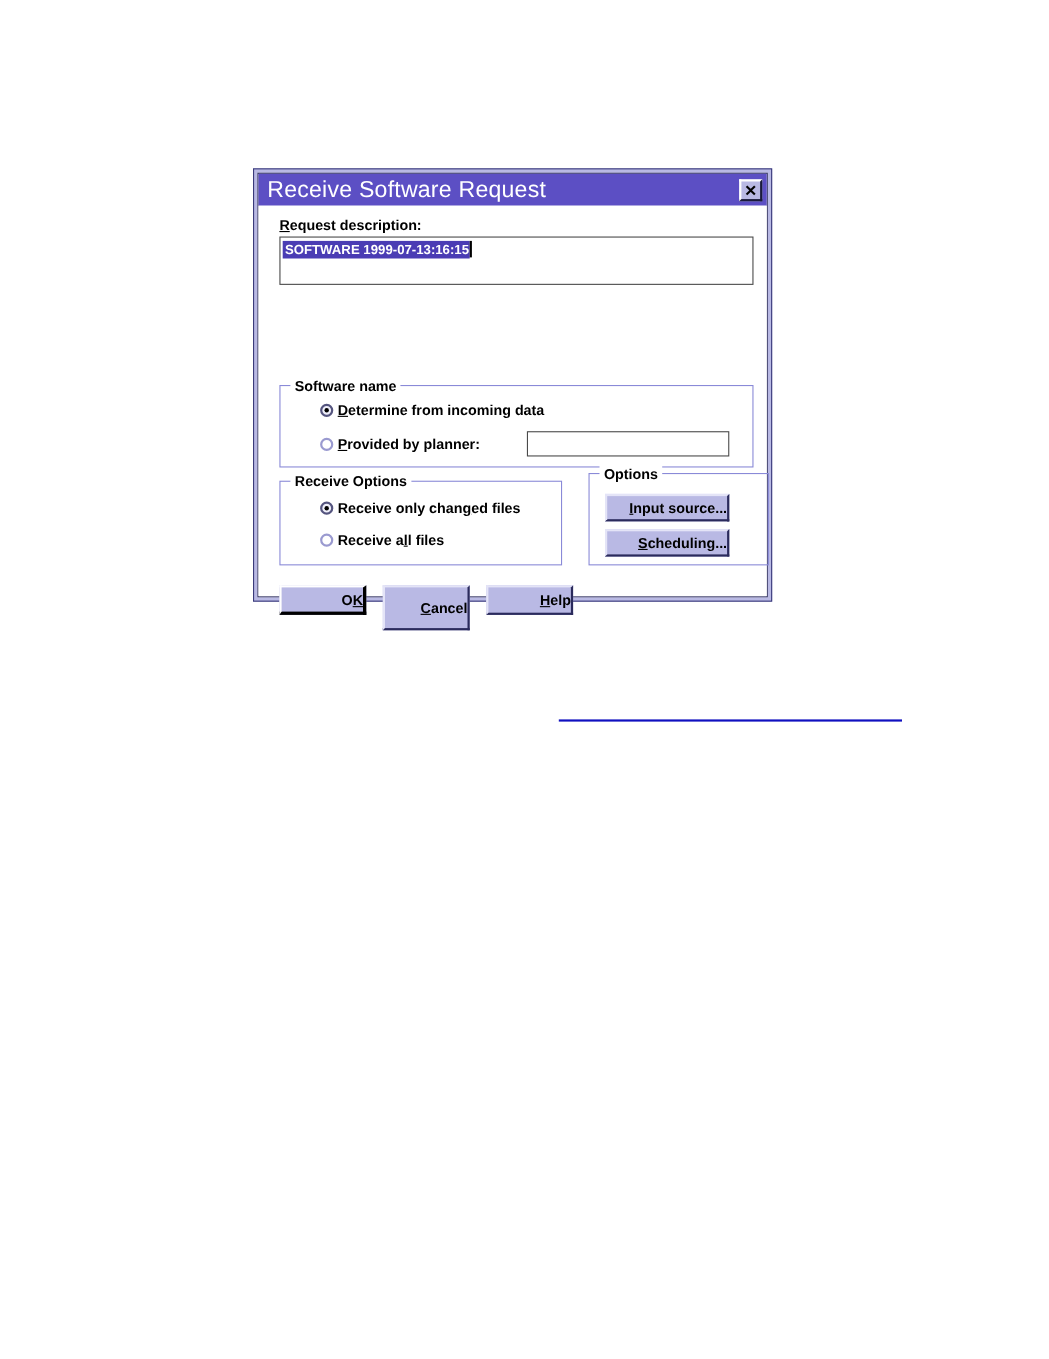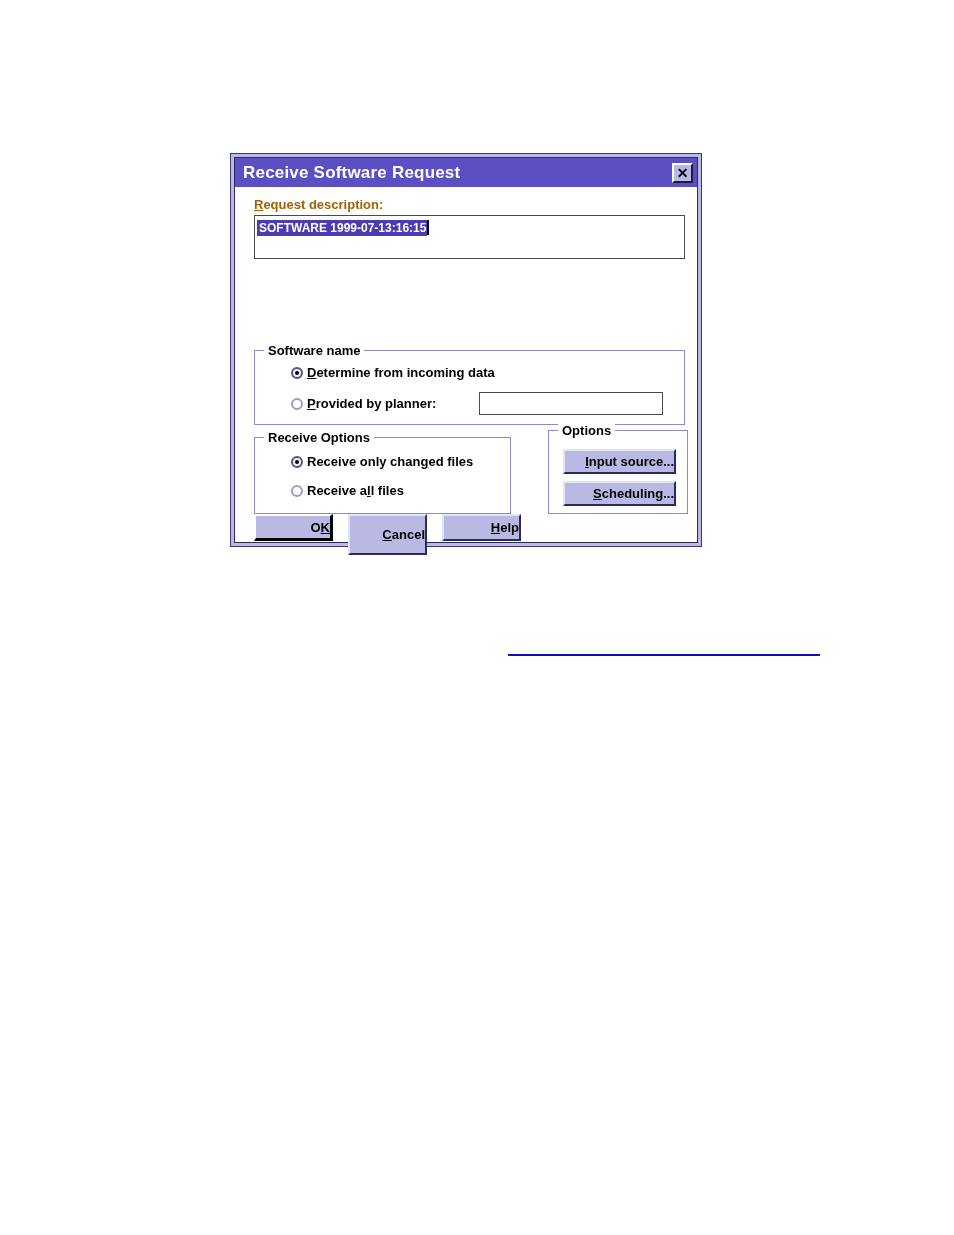--- a/index.html
+++ b/index.html
@@ -41,22 +41,22 @@
     height: 29px;
     background: #5c4fc4;
     display: flex;
     align-items: center;
     justify-content: space-between;
     padding: 0 4px 0 8px;
     box-sizing: border-box;
   }
   .title-text {
     color: #ffffff;
-    font-size: 17px;
-    font-weight: bold;
+    font-size: 21px;
+    font-weight: normal;
     letter-spacing: 0.2px;
     white-space: nowrap;
   }
   .close-btn {
     width: 21px;
     height: 20px;
     background: #b9b9e4;
     border-top: 2px solid #ffffff;
     border-left: 2px solid #ffffff;
     border-right: 2px solid #1a1a3a;
@@ -84,21 +84,21 @@
   .req-name {
     font-size: 13px;
     font-weight: bold;
     color: #000000;
     margin: 4px 0 9px 5px;
     white-space: nowrap;
   }
   .req-desc-label {
     font-size: 13px;
     font-weight: bold;
-    color: #a16207;
+    color: #000000;
     margin: 0 0 3px 5px;
   }
   u.mn { text-decoration: underline; }
 
   
   .desc-box {
     margin-left: 5px;
     width: 431px;
     height: 44px;
     background: #ffffff;
@@ -149,23 +149,23 @@
     width: 431px;
     height: 75px;
   }
   #grp-receive {
     left: 19px;
     top: 250px;
     width: 257px;
     height: 77px;
   }
   #grp-options {
-    left: 313px;
+    left: 300px;
     top: 243px;
-    width: 140px;
+    width: 164px;
     height: 84px;
   }
 
   
   .radio-row {
     display: flex;
     align-items: center;
     position: absolute;
     white-space: nowrap;
   }
@@ -244,21 +244,21 @@
     left: 14px;
     width: 113px;
     height: 25px;
   }
   #btn-input-source { top: 18px; }
   #btn-scheduling   { top: 50px; }
 
   .bottom-btns {
     position: absolute;
     left: 19px;
-    top: 327px;
+    top: 345px;
     display: flex;
     gap: 15px;
   }
   #btn-ok     { width: 79px; height: 27px; }
   #btn-cancel { width: 79px; height: 41px; }
   #btn-help   { width: 79px; height: 27px; }
 
   
   #link-rule {
     position: absolute;

